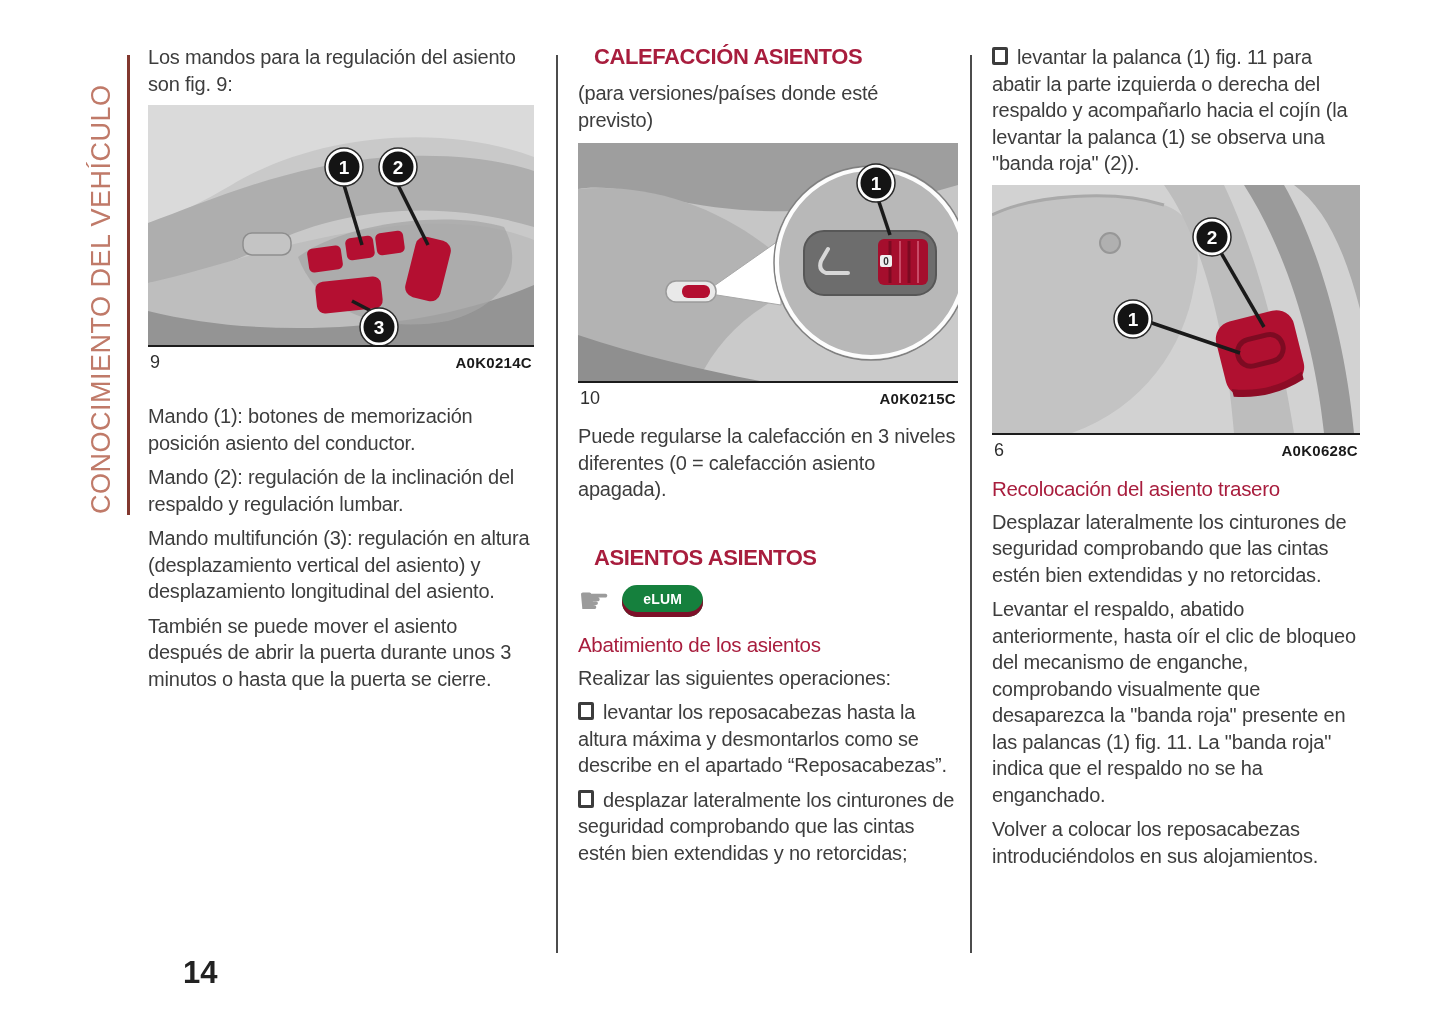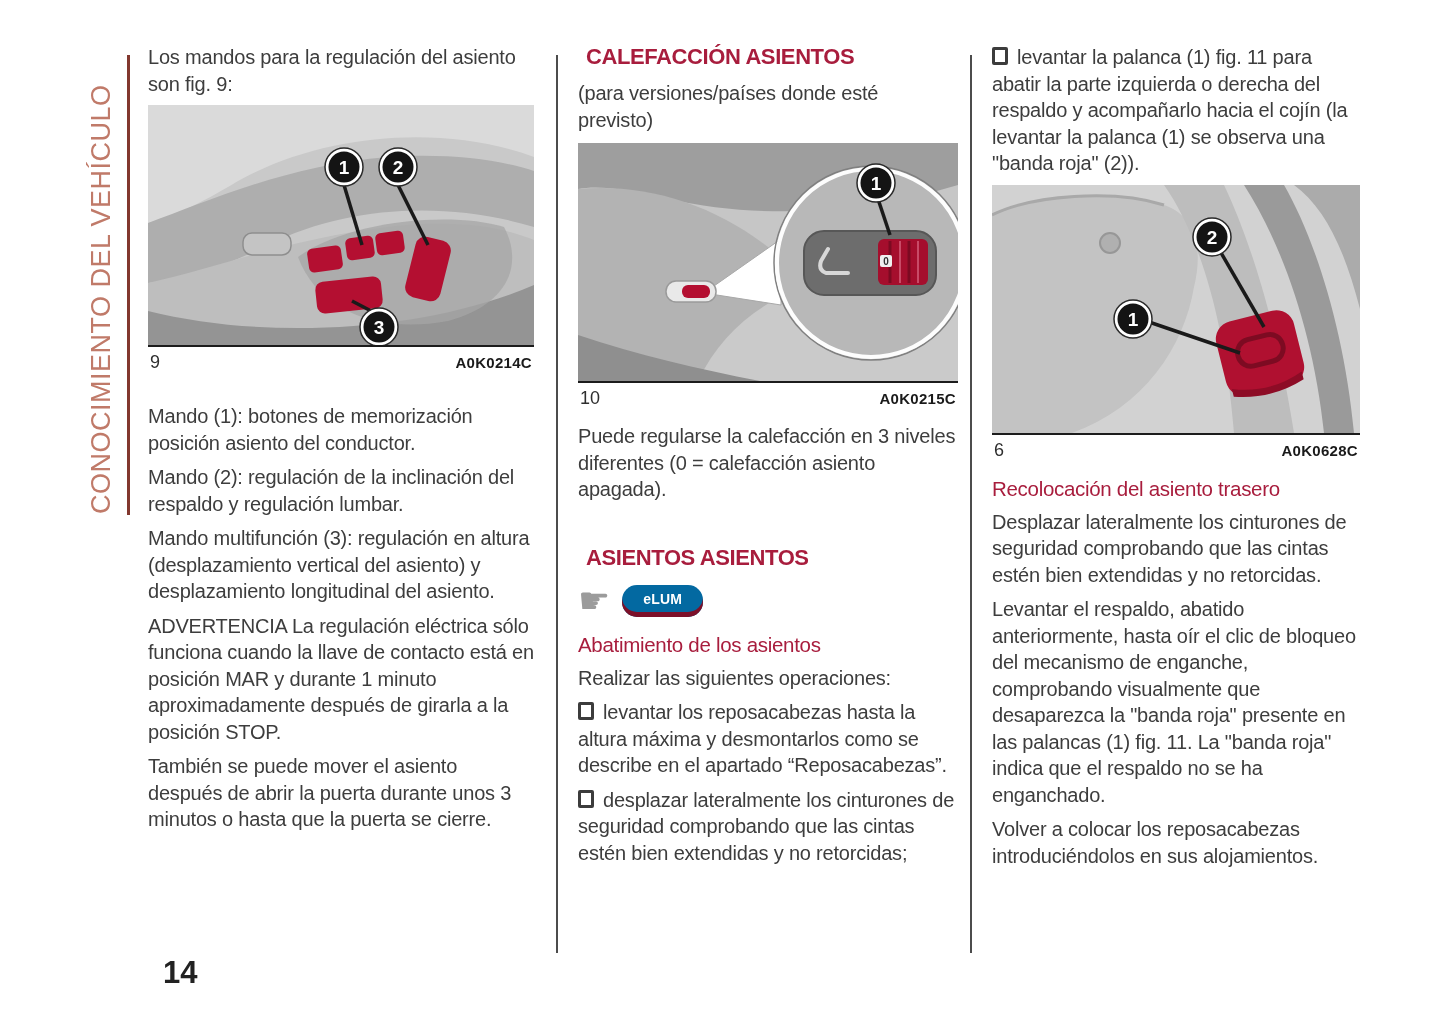--- a/index.html
+++ b/index.html
@@ -7,31 +7,31 @@
     position:relative;width:1445px;height:1019px;background:#ffffff;overflow:hidden;
     font-family:"Liberation Sans",sans-serif;color:#3d3d3d;
   }
   
   .side-label{
     position:absolute;left:86px;top:52px;height:462px;
     writing-mode:vertical-rl;transform:rotate(180deg);
     font-size:27px;letter-spacing:0.5px;color:#c07a69;white-space:nowrap;
   }
   .side-rule{position:absolute;left:127px;top:55px;width:3px;height:460px;background:#82382e;}
-  .page-number{position:absolute;left:163px;top:955px;font-size:31px;font-weight:bold;color:#222;}
+  .page-number{position:absolute;left:183px;top:955px;font-size:31px;font-weight:bold;color:#222;}
   
   .col{position:absolute;top:44px;}
   .col1{left:148px;width:386px;}
   .col2{left:578px;width:380px;}
   .col3{left:992px;width:368px;}
   .divider{position:absolute;top:55px;width:2px;height:898px;background:#4c4c4c;}
   .div1{left:556px;} .div2{left:970px;}
   
   p.body{font-size:20px;line-height:26.5px;margin:0 0 8px;letter-spacing:-0.2px;}
-  .h-main{color:#a81d3d;font-weight:bold;font-size:22px;letter-spacing:-0.4px;margin:0 8px 10px;}
+  .h-main{color:#a81d3d;font-weight:bold;font-size:22px;letter-spacing:-0.4px;margin:0 16px 10px;}
   .h-sub{color:#a81d3d;font-weight:normal;font-size:20.5px;letter-spacing:-0.3px;margin:0 0 8px;}
   .intro{margin-bottom:16px;}
   .bullet-sq{
     display:inline-block;width:10px;height:12px;border:3px solid #3c3c3c;border-radius:2px;
     margin-right:9px;transform:translateY(1px);
   }
   
   .figure{margin:0 0 6px;}
   .fig-canvas{position:relative;border-bottom:2px solid #1c1c1c;line-height:0;}
   .fig-canvas svg{display:block;}
@@ -39,21 +39,21 @@
   .fig-num{font-size:18px;color:#2e2e2e;}
   .fig-code{font-size:15px;font-weight:bold;color:#1a1a1a;letter-spacing:0.3px;}
   .fig9{margin-bottom:30px;}
   .fig10{margin-top:10px;margin-bottom:14px;}
   .fig11{margin-top:8px;margin-bottom:16px;}
   .callout-text{font-weight:bold;fill:#ffffff;font-size:19px;font-family:"Liberation Sans",sans-serif;}
   
   .icon-row{display:flex;align-items:center;height:40px;margin:2px 0 12px;}
   .hand-icon{font-size:36px;line-height:36px;color:#9b9b9b;}
   .elum-book{
-    position:relative;display:inline-block;margin-left:12px;background:#0369a1;border-radius:15px;
+    position:relative;display:inline-block;margin-left:12px;background:#15803d;border-radius:15px;
     padding:5px 21px 9px;box-shadow:inset 0 -5px 0 #7d1029;
   }
   .elum-label{color:#ffffff;font-weight:bold;font-size:14px;letter-spacing:0.2px;line-height:14px;}
   .gap-lg{height:34px;}
 </style>
 </head>
 <body>
 
 <div class="page">
 
@@ -107,21 +107,20 @@
       </div>
       <div class="fig-caption">
         <span class="fig-num">9</span>
         <span class="fig-code">A0K0214C</span>
       </div>
     </div>
 
     <p class="body">Mando (1): botones de memorización posición asiento del conductor.</p>
     <p class="body">Mando (2): regulación de la inclinación del respaldo y regulación lumbar.</p>
     <p class="body">Mando multifunción (3): regulación en altura (desplazamiento vertical del asiento) y desplazamiento longitudinal del asiento.</p>
-    <p class="body">ADVERTENCIA La regulación eléctrica sólo funciona cuando la llave de contacto está en posición MAR y durante 1 minuto aproximadamente después de girarla a la posición STOP.</p>
     <p class="body">También se puede mover el asiento después de abrir la puerta durante unos 3 minutos o hasta que la puerta se cierre.</p>
   </div>
 
   <div class="col col2">
     <h2 class="h-main">CALEFACCIÓN ASIENTOS</h2>
     <p class="body">(para versiones/países donde esté previsto)</p>
 
     <div class="figure fig10">
       <div class="fig-canvas">
         <svg width="380" height="238" viewBox="0 0 380 238">

